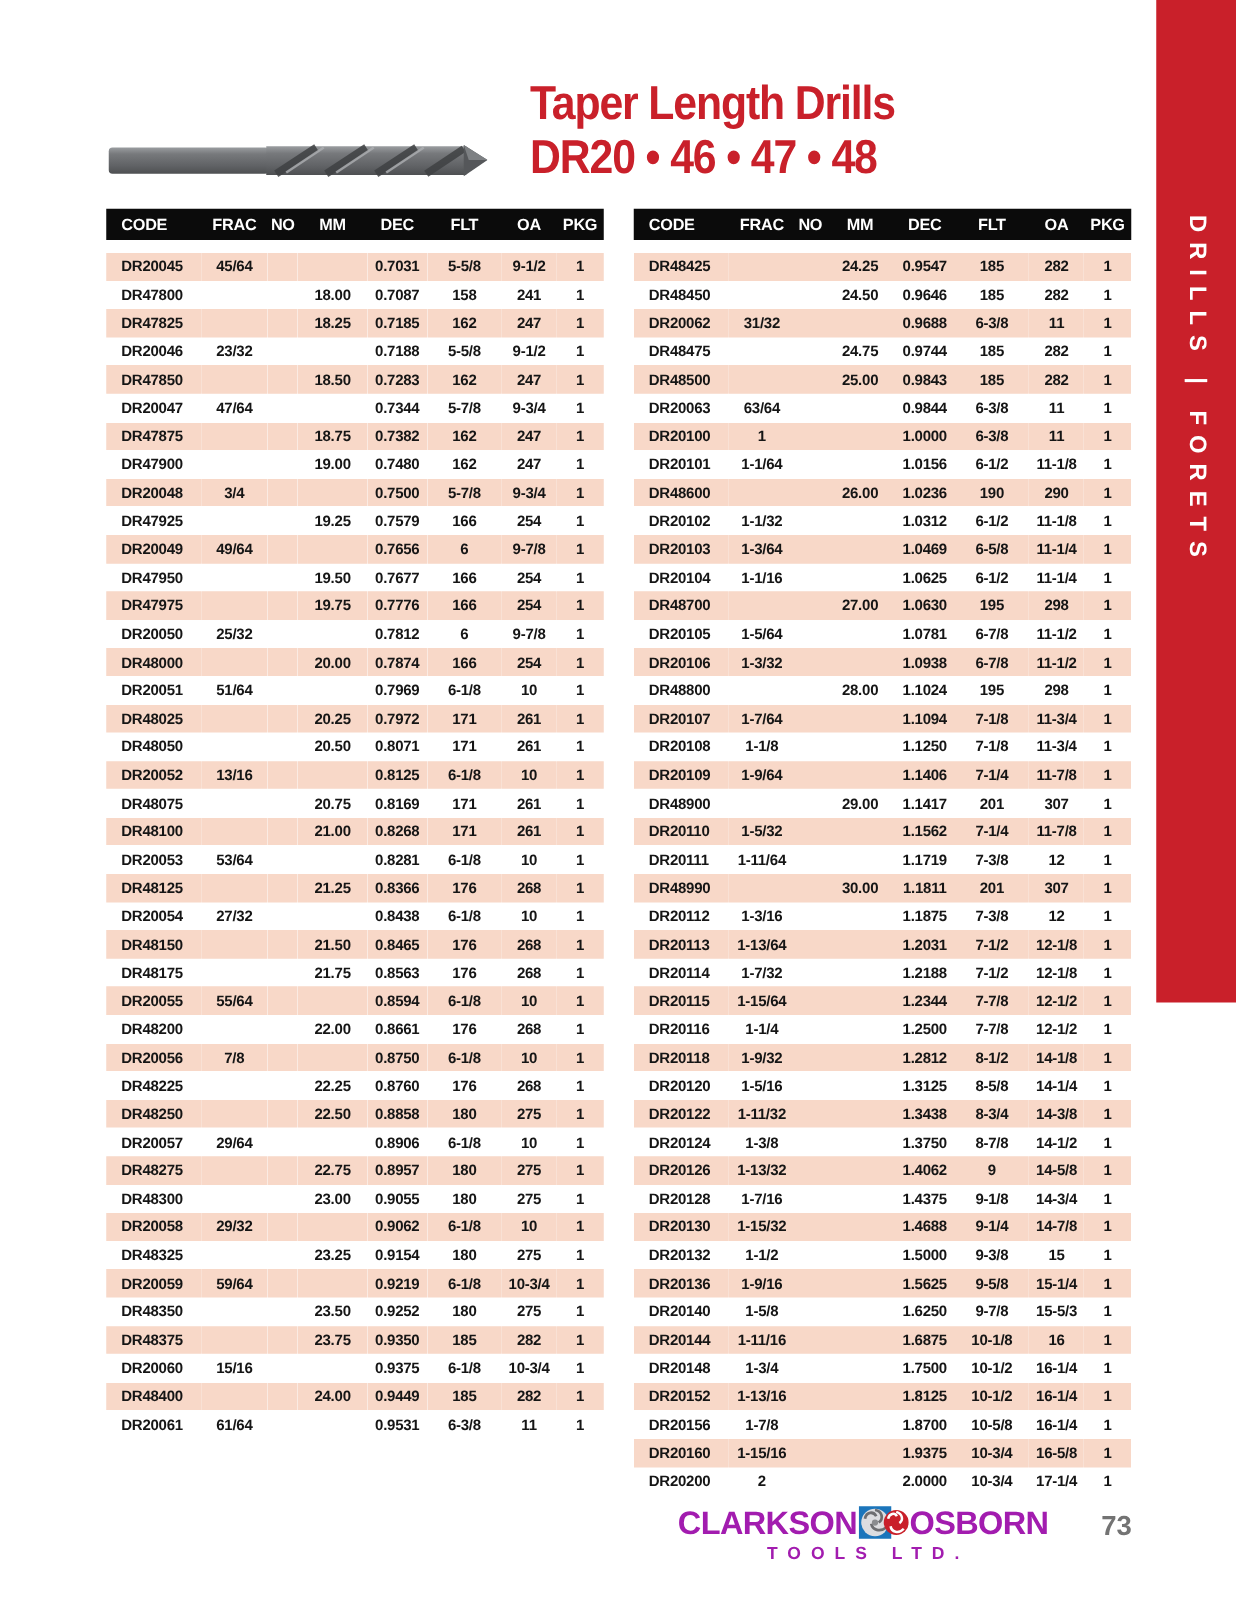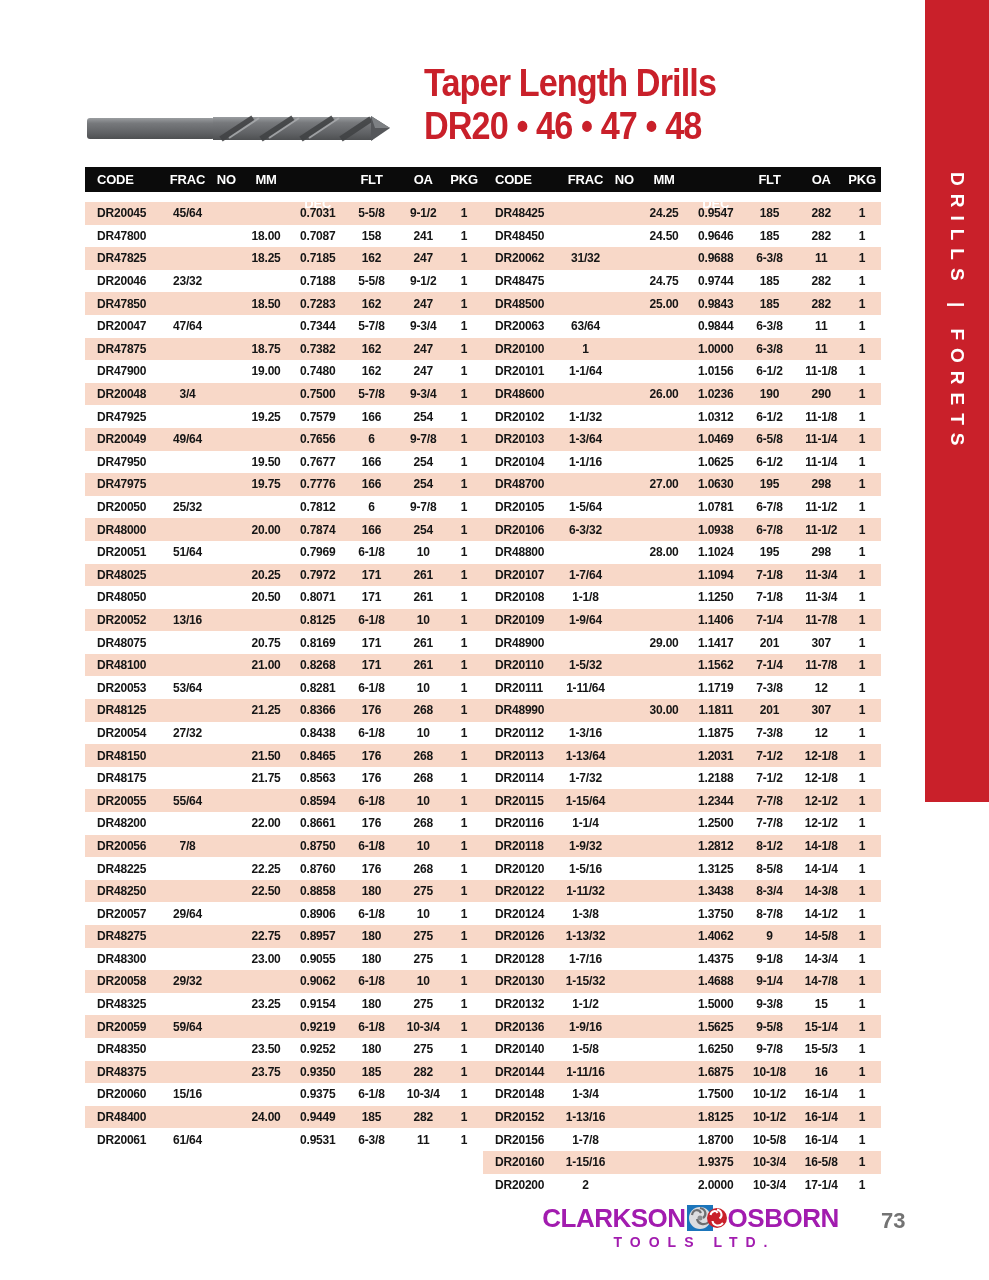--- a/index.html
+++ b/index.html
@@ -32,33 +32,33 @@
   
   .drill-img{position:absolute;left:85px;top:104px;width:305px;height:48px;}
   .title-block{
     position:absolute;left:424px;top:62px;
     color:var(--accent-red);font-weight:bold;
     font-size:38px;line-height:43px;letter-spacing:-1px;
     transform:scale(0.90,1);transform-origin:left top;
     white-space:nowrap;
   }
   
-  .tables{position:absolute;left:85px;top:167px;display:flex;}
+  .tables{position:absolute;left:85px;top:167px;display:flex;gap:24px;}
   .ptable{width:398px;}
   .thead{
     display:flex;height:25px;background:var(--header-black);
     color:#fff;font-weight:bold;font-size:13px;line-height:25px;
     letter-spacing:-0.2px;margin-bottom:10px;
   }
   .thead span{display:block;text-align:center;}
   .c0{width:19%;text-align:left !important;padding-left:12px;}
   .c1{width:13.5%;}
   .c2{width:6%;}
   .c3{width:14%;}
-  .c4{width:12%;margin-top:24px;}
+  .c4{width:12%;}
   .c5{width:15%;}
   .c6{width:11%;}
   .c7{width:9.5%;}
   table{border-collapse:collapse;table-layout:fixed;width:398px;}
   col.w0{width:19%;} col.w1{width:13.5%;} col.w2{width:6%;} col.w3{width:14%;}
   col.w4{width:12%;} col.w5{width:15%;} col.w6{width:11%;} col.w7{width:9.5%;}
   tbody td{
     height:22.6px;padding:0;
     font-weight:bold;font-size:12px;letter-spacing:-0.2px;
     color:var(--ink);text-align:center;vertical-align:middle;
@@ -734,21 +734,21 @@
               <td>1-5/64</td>
               <td></td>
               <td></td>
               <td>1.0781</td>
               <td>6-7/8</td>
               <td>11-1/2</td>
               <td>1</td>
             </tr>
             <tr>
               <td>DR20106</td>
-              <td>6-3/32</td>
+              <td>1-3/32</td>
               <td></td>
               <td></td>
               <td>1.0938</td>
               <td>6-7/8</td>
               <td>11-1/2</td>
               <td>1</td>
             </tr>
             <tr>
               <td>DR48800</td>
               <td></td>

